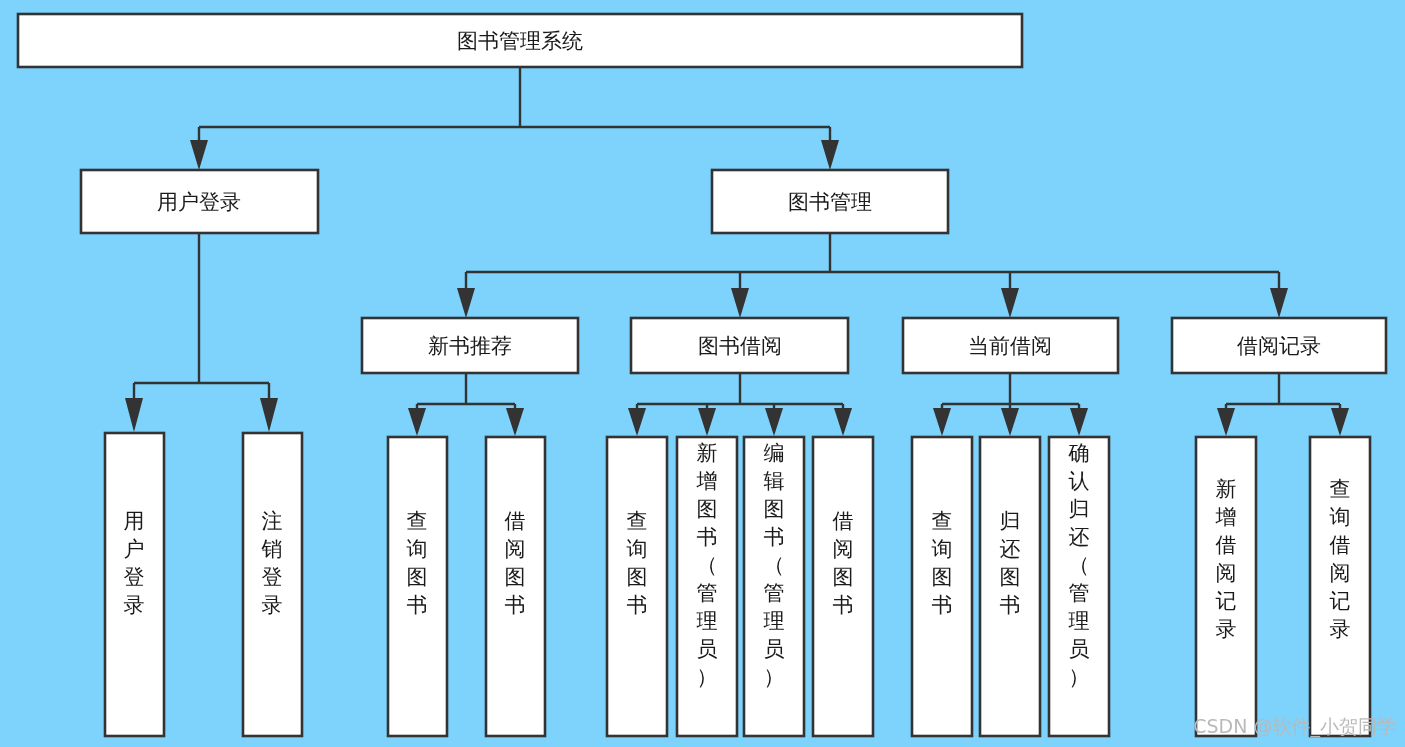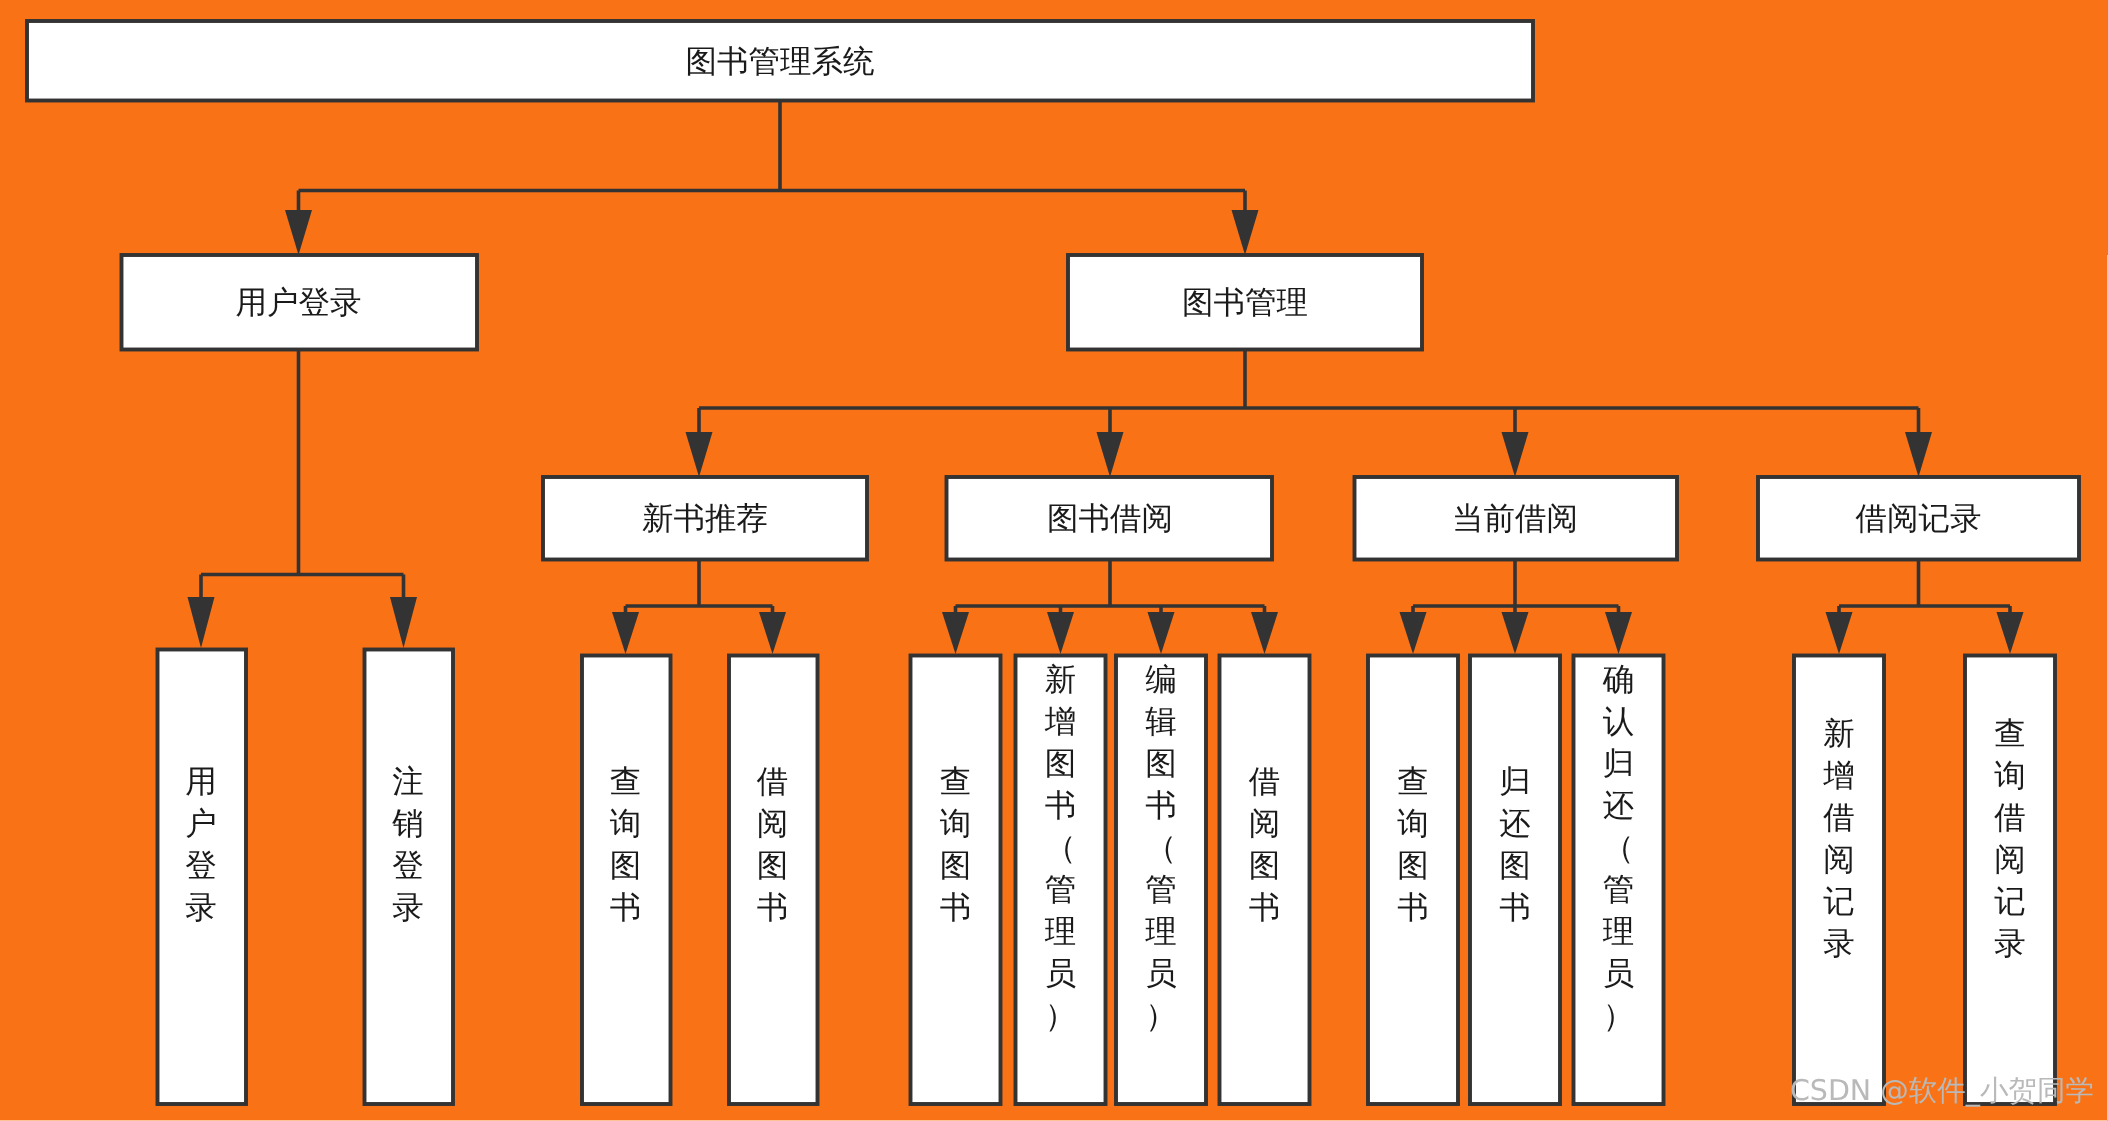--- a/index.html
+++ b/index.html
@@ -8,21 +8,21 @@
     padding: 0;
     background: #ffffff;
   }
   body {
     font-family: "DejaVu Sans", "Liberation Sans", sans-serif;
   }
   #diagram-root {
     position: relative;
     width: 1405px;
     height: 747px;
-    background: #f97316;
+    background: #7dd3fc;
     overflow: hidden;
   }
   svg.diagram-canvas {
     position: absolute;
     left: 0;
     top: 0;
     width: 1405px;
     height: 747px;
     display: block;
   }

